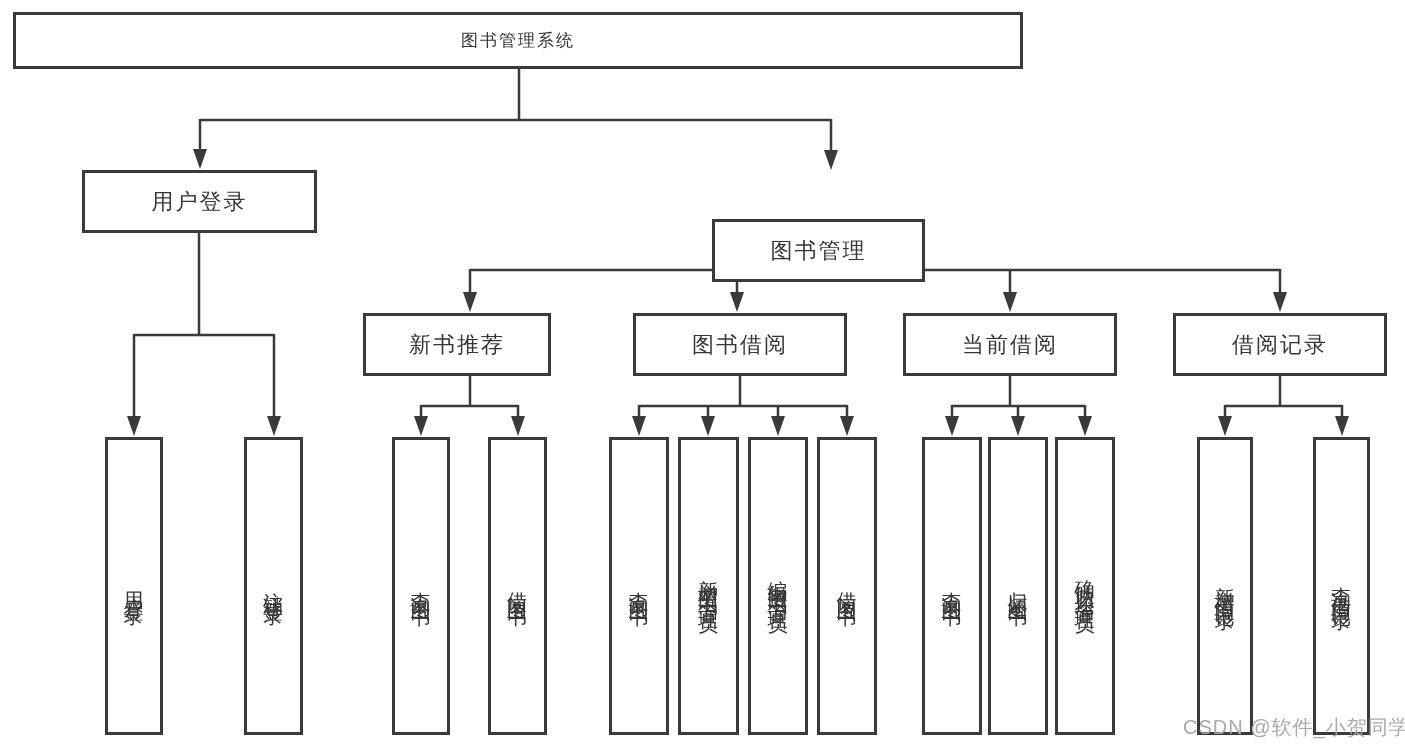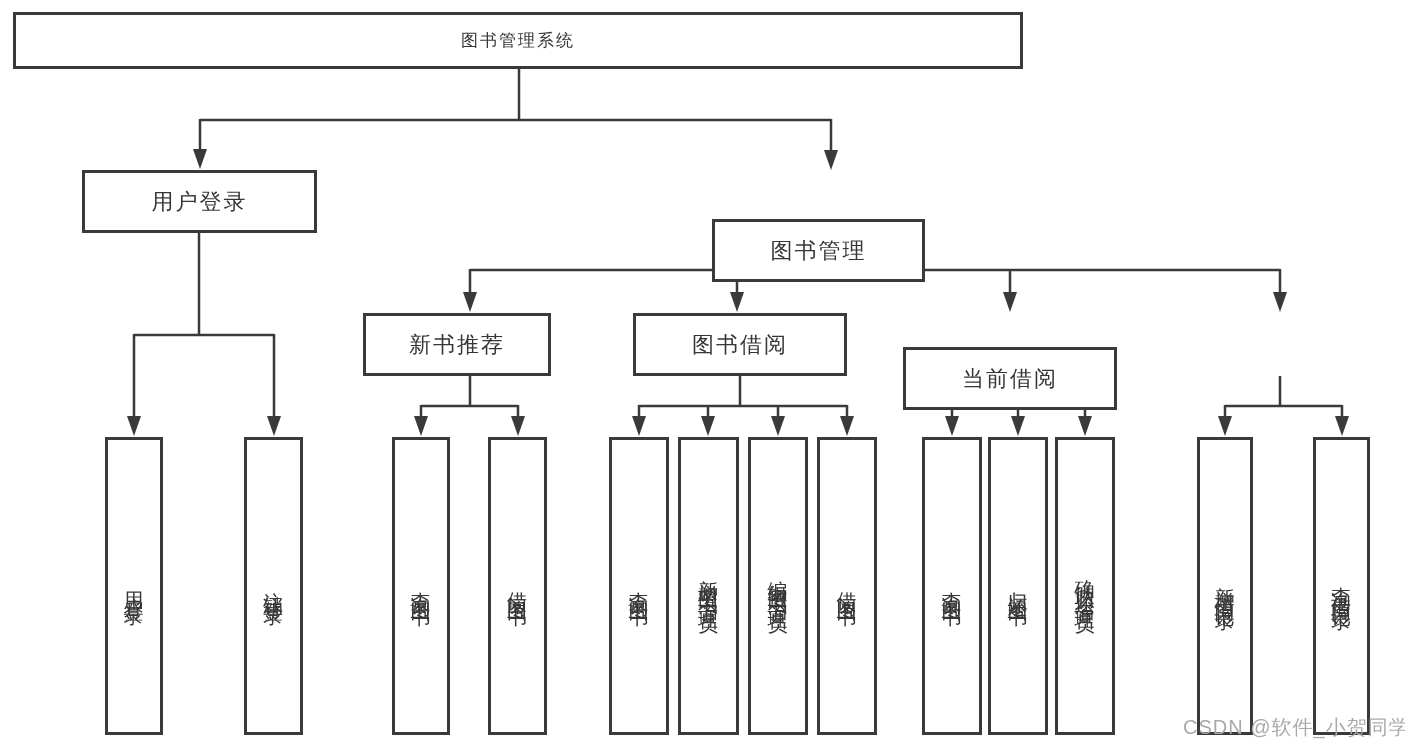--- a/index.html
+++ b/index.html
@@ -125,21 +125,22 @@
     </g>
   </svg>
 
   <div class="hbox root" style="left:13px; top:12px; width:1010px; height:57px;">图书管理系统</div>
 
   <div class="hbox" style="left:82px; top:170px; width:235px; height:63px;">用户登录</div>
   <div class="hbox" style="left:712px; top:171px; width:213px; height:63px;margin-top:48px;">图书管理</div>
 
   <div class="hbox" style="left:363px; top:313px; width:188px; height:63px;">新书推荐</div>
   <div class="hbox" style="left:633px; top:313px; width:214px; height:63px;">图书借阅</div>
-  <div class="hbox" style="left:903px; top:313px; width:214px; height:63px;margin-top:34px;">当前借阅</div>
+  <div class="hbox" style="left:903px; top:313px; width:214px; height:63px;">当前借阅</div>
+  <div class="hbox" style="left:1173px; top:313px; width:214px; height:63px;">借阅记录</div>
 
   <div class="vbox" style="left:105px; width:58px;">
     <span class="vlabel">用户登录</span>
   </div>
   <div class="vbox" style="left:244px; width:59px;">
     <span class="vlabel">注销登录</span>
   </div>
 
   <div class="vbox" style="left:392px; width:58px;">
     <span class="vlabel">查询图书</span>

